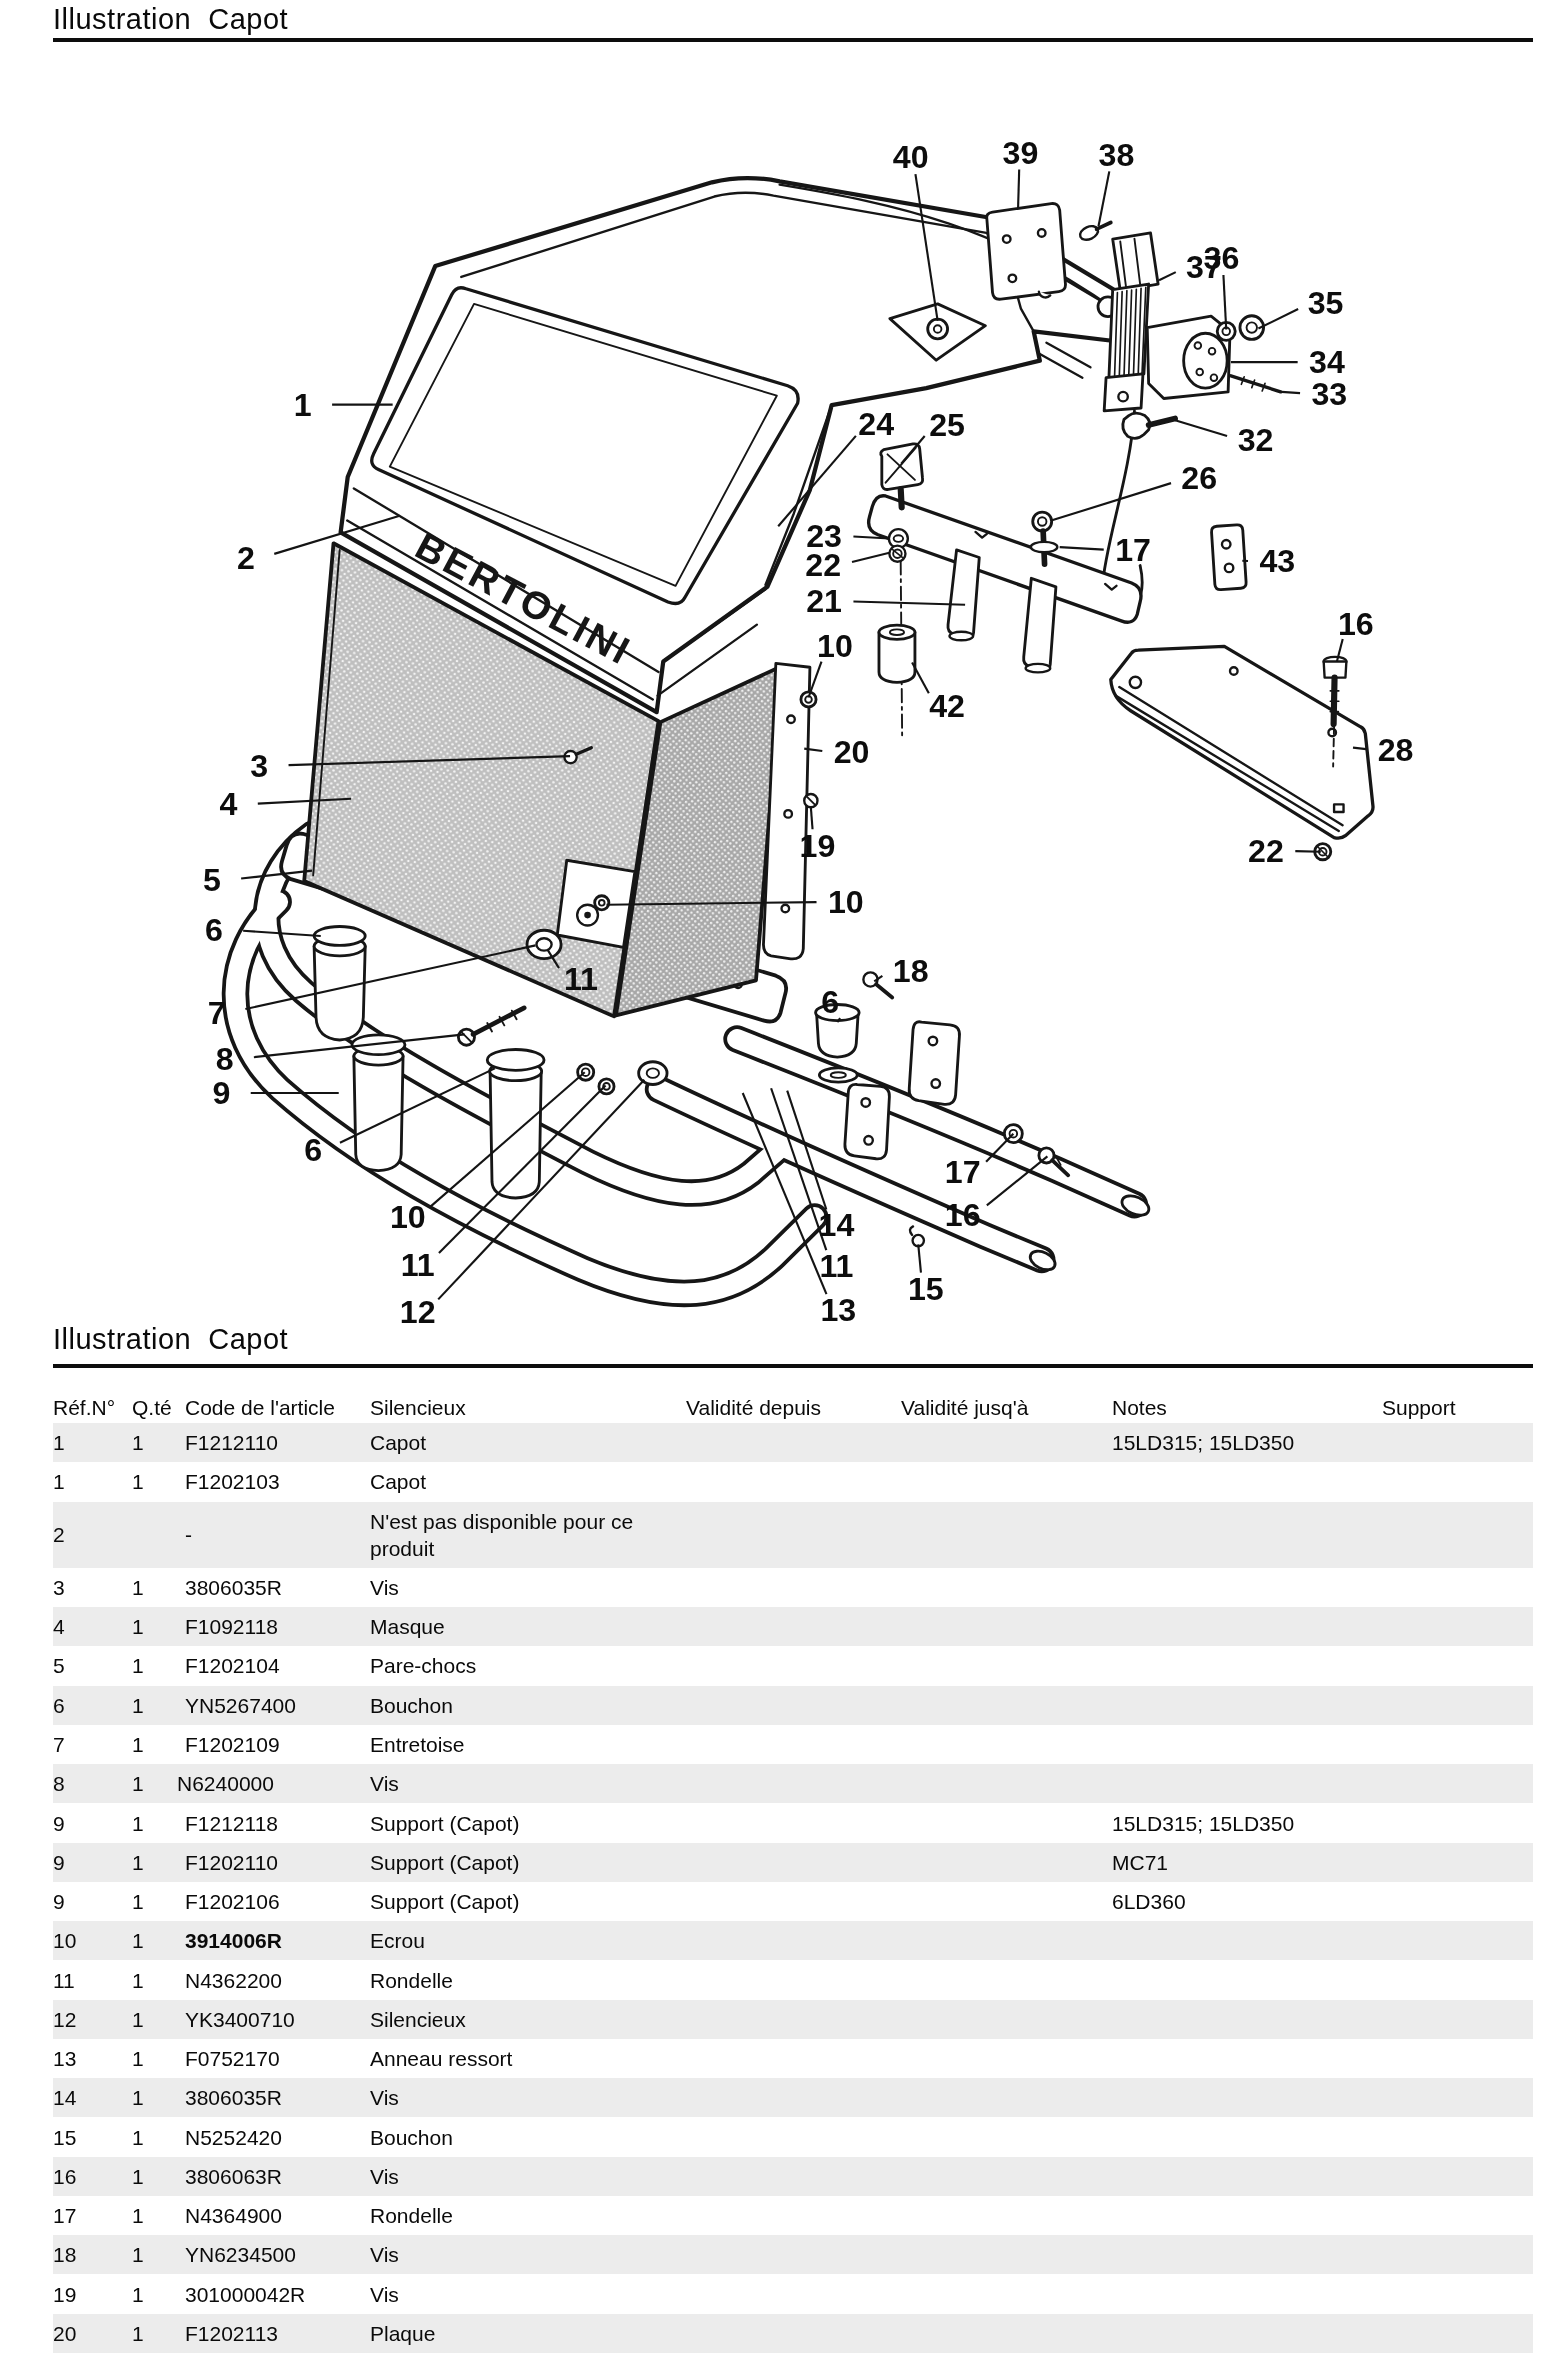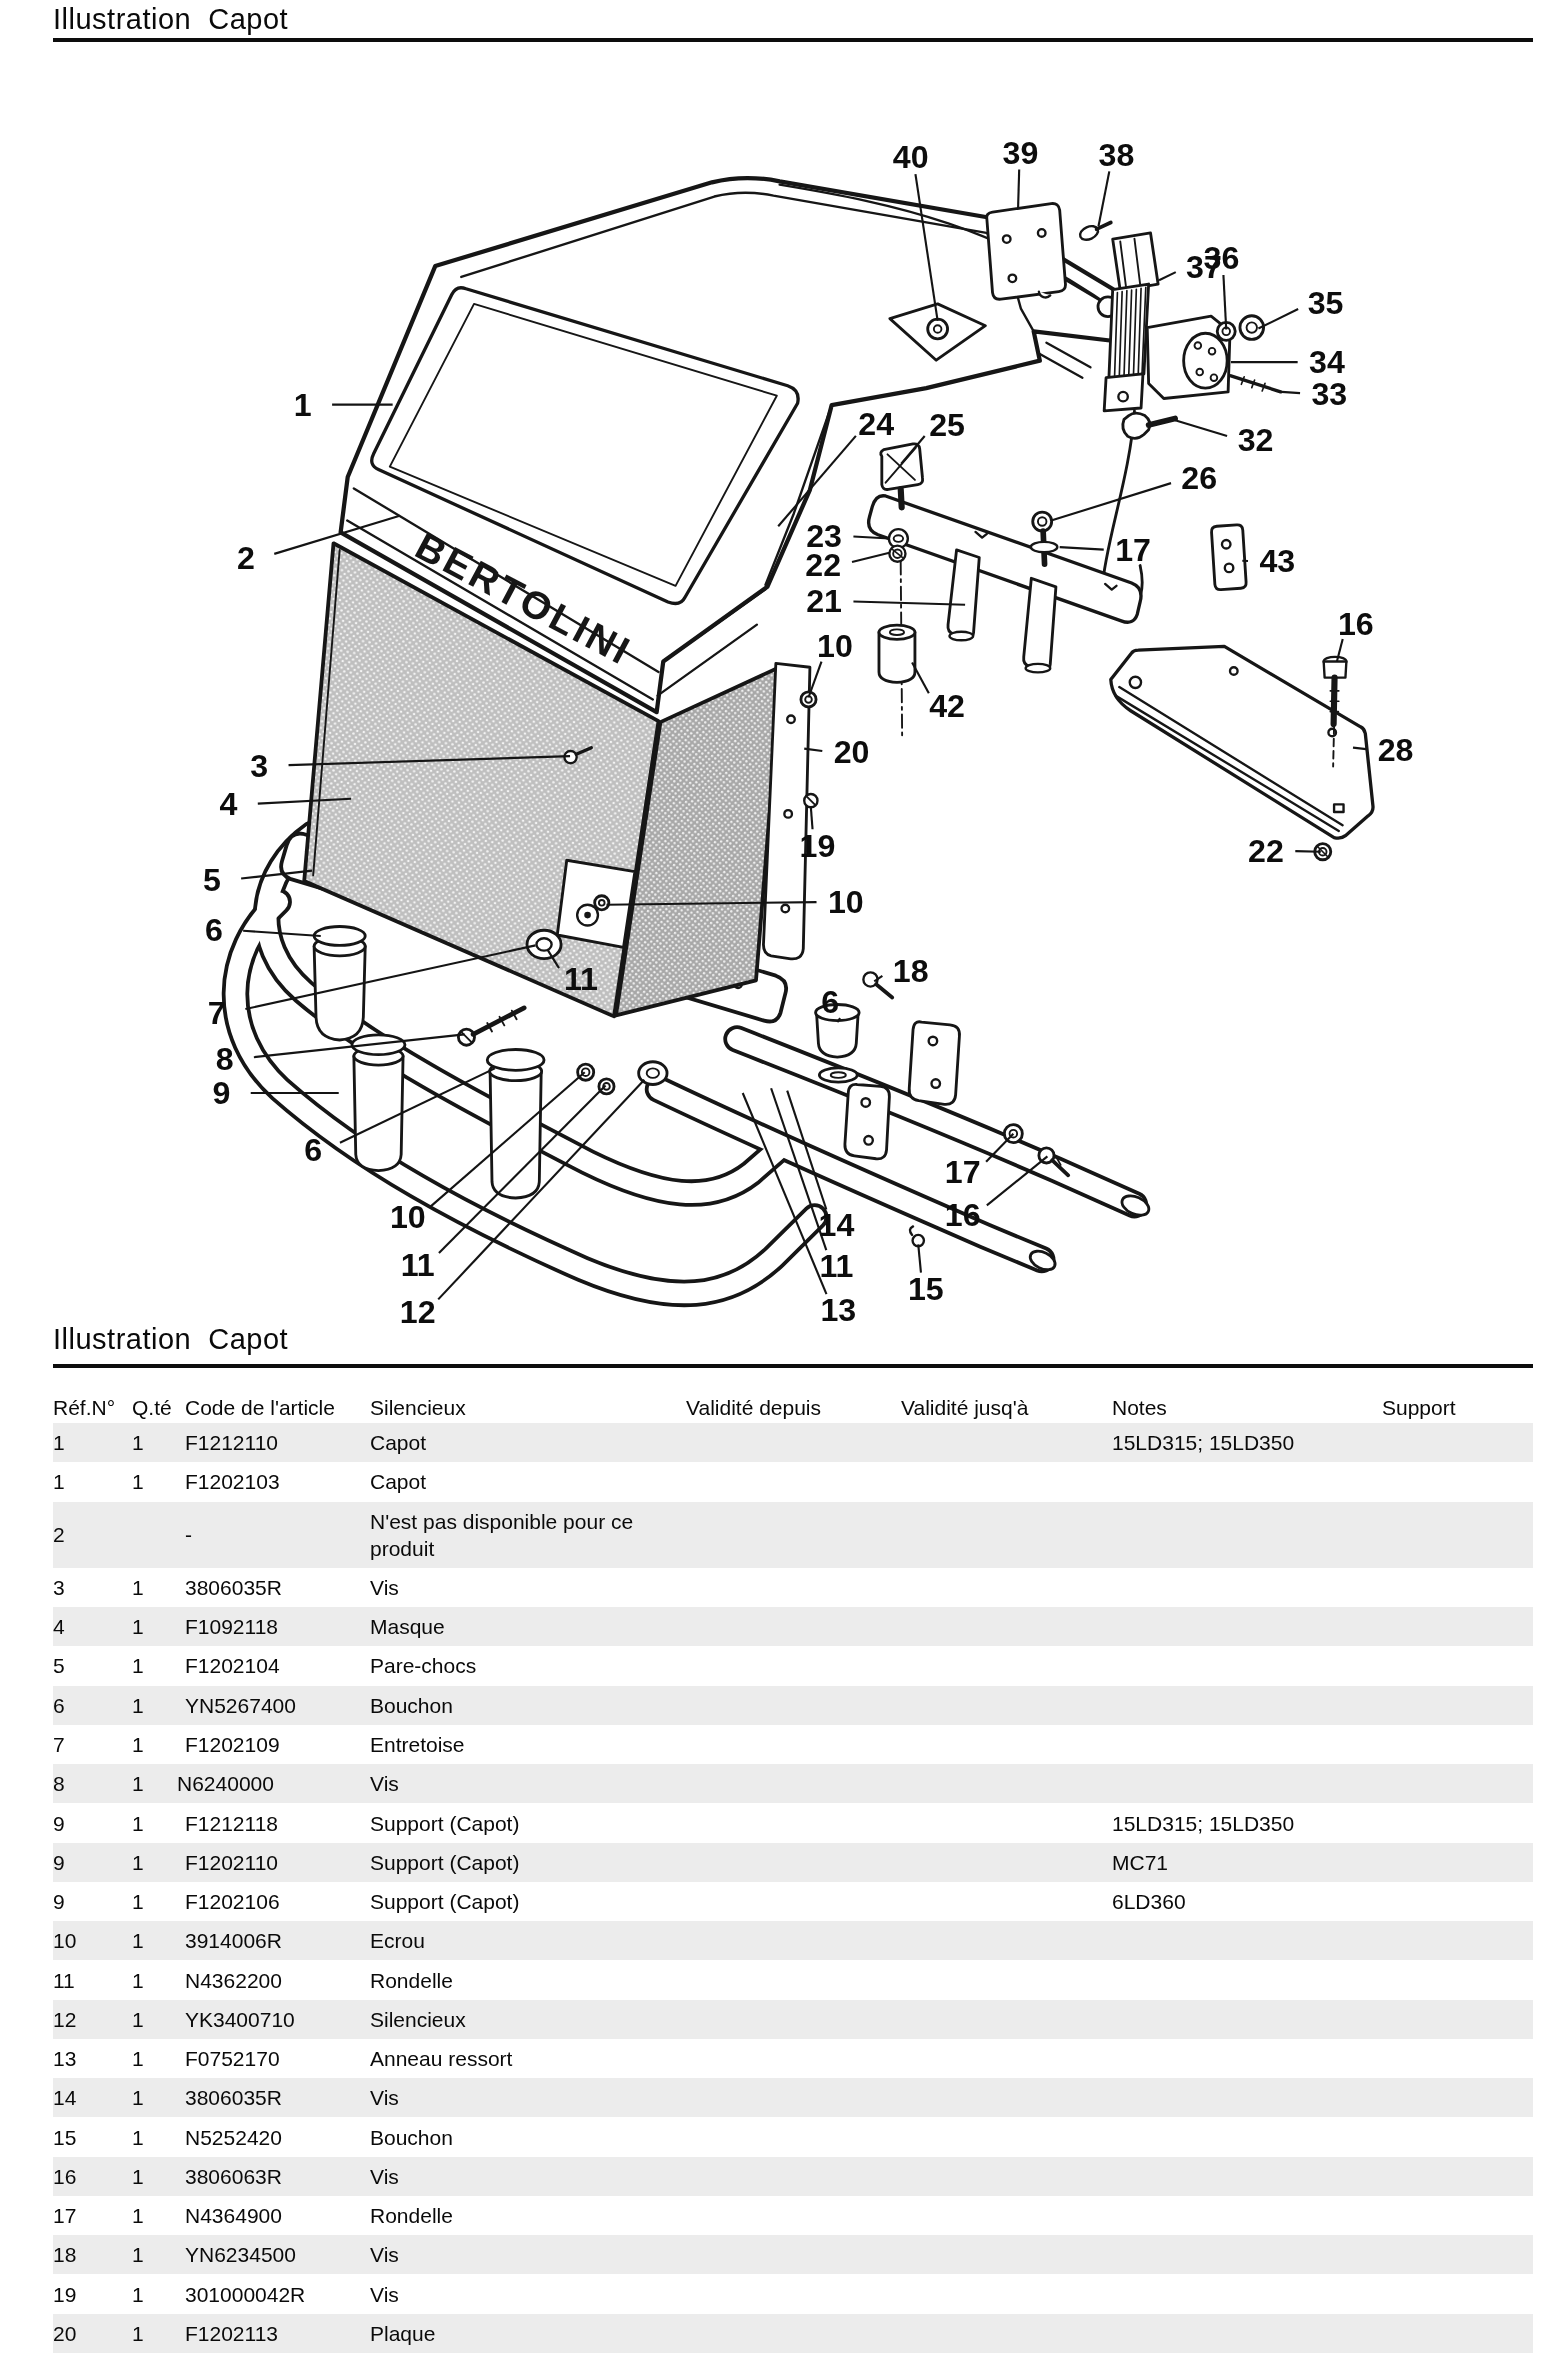--- a/index.html
+++ b/index.html
@@ -444,21 +444,21 @@
       <span class="cell" style="left: 370px; top: 1843px; height: 39px; line-height: 39px;">Support (Capot)</span>
       <span class="cell" style="left: 1112px; top: 1843px; height: 39px; line-height: 39px;">MC71</span>
       <span class="cell" style="left: 53px; top: 1882px; height: 39px; line-height: 39px;">9</span>
       <span class="cell" style="left: 132px; top: 1882px; height: 39px; line-height: 39px;">1</span>
       <span class="cell" style="left: 185px; top: 1882px; height: 46px; line-height: 39px;">F1202106</span>
       <span class="cell" style="left: 370px; top: 1882px; height: 39px; line-height: 39px;">Support (Capot)</span>
       <span class="cell" style="left: 1112px; top: 1882px; height: 39px; line-height: 39px;">6LD360</span>
       <div class="rowband" style="top: 1921px; height: 39px;"></div>
       <span class="cell" style="left: 53px; top: 1921px; height: 39px; line-height: 39px;">10</span>
       <span class="cell" style="left: 132px; top: 1921px; height: 39px; line-height: 39px;">1</span>
-      <span class="cell" style="left: 185px; top: 1921px; height: 39px; line-height: 39px;">3914006R</span>
+      <span class="cell" style="left: 185px; top: 1921px; height: 39px; line-height: 39px; font-weight: bold;">3914006R</span>
       <span class="cell" style="left: 370px; top: 1921px; height: 39px; line-height: 39px;">Ecrou</span>
       <span class="cell" style="left: 53px; top: 1961px; height: 39px; line-height: 39px;">11</span>
       <span class="cell" style="left: 132px; top: 1961px; height: 39px; line-height: 39px;">1</span>
       <span class="cell" style="left: 185px; top: 1961px; height: 39px; line-height: 39px;">N4362200</span>
       <span class="cell" style="left: 370px; top: 1961px; height: 39px; line-height: 39px;">Rondelle</span>
       <div class="rowband" style="top: 2000px; height: 39px;"></div>
       <span class="cell" style="left: 53px; top: 2000px; height: 39px; line-height: 39px;">12</span>
       <span class="cell" style="left: 132px; top: 2000px; height: 39px; line-height: 39px;">1</span>
       <span class="cell" style="left: 185px; top: 2000px; height: 39px; line-height: 39px;">YK3400710</span>
       <span class="cell" style="left: 370px; top: 2000px; height: 39px; line-height: 39px;">Silencieux</span>

